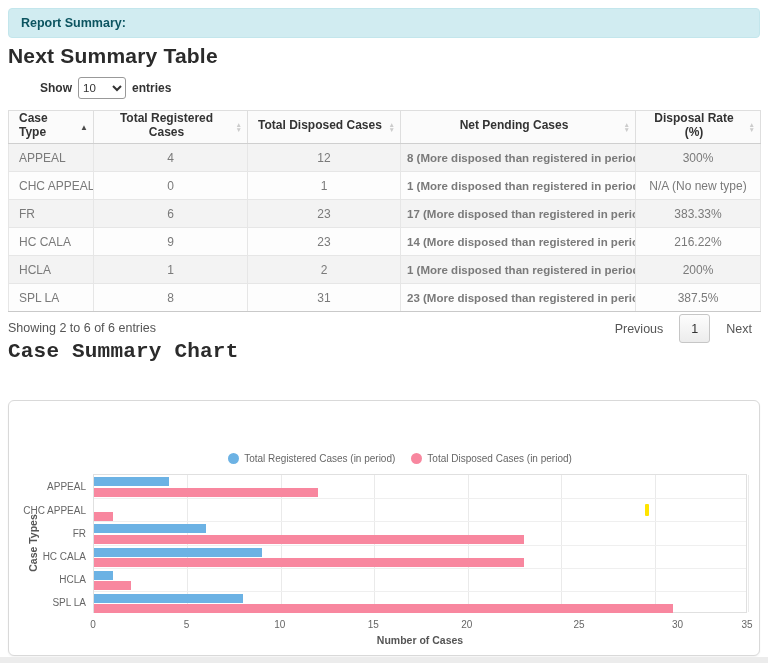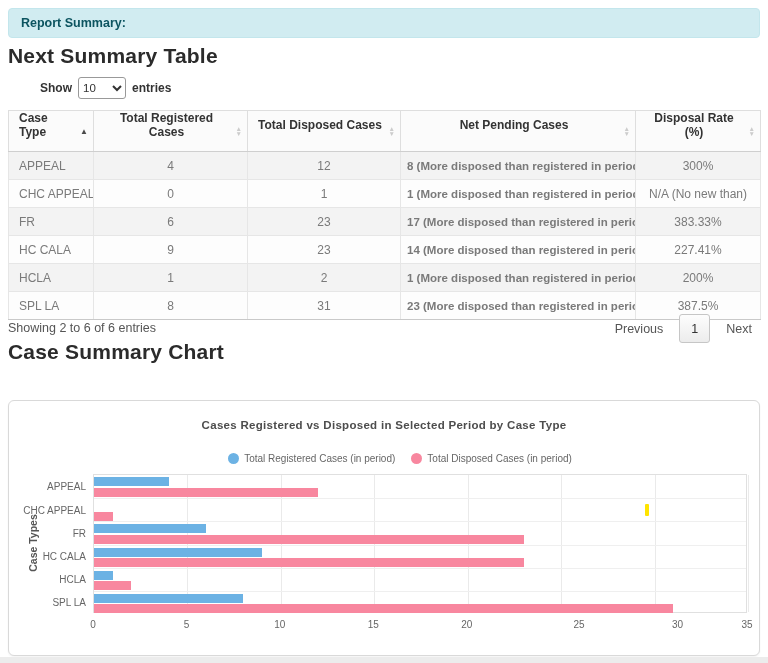--- a/index.html
+++ b/index.html
@@ -19,21 +19,21 @@
     font-size: 12.5px; color: #0c5460;
   }
   .banner b { font-weight: bold; margin-right: 5px; }
 
   
   .section-h {
     position: absolute; left: 8px;
     font-size: 21px; font-weight: bold; color: #2b2b2b; letter-spacing: .2px;
   }
   #table-heading { top: 44px; }
-  #chart-heading { top: 340px; }
+  #chart-heading { top: 340px; font-family: Liberation Mono, monospace; }
 
   
   .controls { position: absolute; left: 8px; top: 77px; width: 752px; height: 26px; margin-left: 32px; }
   .length-ctl { display: flex; align-items: center; gap: 6px; font-size: 12px; font-weight: bold; color: #333; }
   .length-ctl select {
     width: 48px; height: 22px; font-size: 11.5px; color: #333;
     border: 1px solid #999; border-radius: 3px; background: #fff;
     font-family: "Liberation Sans", sans-serif;
   }
   .search-ctl { position: absolute; right: 0; top: 0; display: flex; align-items: center; gap: 6px;
@@ -44,21 +44,21 @@
   }
 
   
   table.case-table {
     position: absolute; left: 8px; top: 110px; width: 752px;
     border-collapse: collapse; table-layout: fixed; font-size: 12px;
   }
   .case-table th {
     height: 28px; background: #fbfbfb; color: #333; font-weight: bold;
     border: 1px solid #dedede; border-bottom: 1px solid #cfcfcf;
-    position: relative; padding: 0 18px 12px 10px; text-align: center;
+    position: relative; padding: 0 18px 4px 10px; text-align: center;
   }
   .case-table th.col-casetype { text-align: left; }
   .sort-icon { position: absolute; right: 5px; top: 50%; transform: translateY(-50%); }
   .sort-active { font-size: 8px; color: #4a4a4a; }
   .sort-both { display: inline-flex; flex-direction: column; font-size: 6.5px; line-height: 5px; color: #cccccc; }
   .case-table td {
     height: 28px; border: 1px solid #e6e6e6; color: #7a7a7a; text-align: center;
     padding: 0 6px; overflow: hidden; white-space: nowrap;
   }
   .case-table td.cell-casetype { text-align: left; padding-left: 10px; }
@@ -187,35 +187,35 @@
         <td>4</td>
         <td>12</td>
         <td class="pending-cell"><span>8</span> <span>(More disposed than registered in period)</span></td>
         <td>300%</td>
       </tr>
       <tr class="row-even">
         <td class="cell-casetype">CHC APPEAL</td>
         <td>0</td>
         <td>1</td>
         <td class="pending-cell"><span>1</span> <span>(More disposed than registered in period)</span></td>
-        <td>N/A (No new than)</td>
+        <td>N/A (No new type)</td>
       </tr>
       <tr class="row-odd">
         <td class="cell-casetype">FR</td>
         <td>6</td>
         <td>23</td>
         <td class="pending-cell"><span>17</span> <span>(More disposed than registered in period)</span></td>
         <td>383.33%</td>
       </tr>
       <tr class="row-even">
         <td class="cell-casetype">HC CALA</td>
         <td>9</td>
         <td>23</td>
         <td class="pending-cell"><span>14</span> <span>(More disposed than registered in period)</span></td>
-        <td>227.41%</td>
+        <td>216.22%</td>
       </tr>
       <tr class="row-odd">
         <td class="cell-casetype">HCLA</td>
         <td>1</td>
         <td>2</td>
         <td class="pending-cell"><span>1</span> <span>(More disposed than registered in period)</span></td>
         <td>200%</td>
       </tr>
       <tr class="row-even">
         <td class="cell-casetype">SPL LA</td>
@@ -230,21 +230,20 @@
 <div class="table-info">Showing 2 to 6 of 6 entries</div>
 <div class="pagination">
   <span class="page-link">Previous</span>
   <span class="page-current">1</span>
   <span class="page-link">Next</span>
 </div>
 
 <div class="section-h" id="chart-heading">Case Summary Chart</div>
 
 <div class="chart-card">
-  <div class="chart-title">Cases Registered vs Disposed in Selected Period by Case Type</div>
   <div class="chart-legend" id="chart-legend">
       <span class="legend-item">
         <span class="legend-swatch" style="background: rgb(108, 178, 228);"></span>
         <span>Total Registered Cases (in period)</span>
       </span>
       <span class="legend-item">
         <span class="legend-swatch" style="background: rgb(248, 135, 159);"></span>
         <span>Total Disposed Cases (in period)</span>
       </span>
     </div>
@@ -280,20 +279,21 @@
         <div class="bar" style="background: rgb(108, 178, 228); top: 2px; left: 0px; width: 18.6857px;"></div>
         <div class="bar" style="background: rgb(248, 135, 159); top: 12.5px; left: 0px; width: 37.3714px;"></div>
       </div>
       <div class="cat-row" style="top: 115.833px; height: 23.1667px;">
         <div class="cat-label" style="top: 5.58333px;">SPL LA</div>
         <div class="bar" style="background: rgb(108, 178, 228); top: 2px; left: 0px; width: 149.486px;"></div>
         <div class="bar" style="background: rgb(248, 135, 159); top: 12.5px; left: 0px; width: 579.257px;"></div>
       </div>
       <div class="plot-marker" style="background: rgb(255, 228, 0); left: 551.229px; top: 28.75px;"></div>
     </div>
+  <div class="x-label">Number of Cases</div>
   <div class="y-label">Case Types</div>
 <div class="x-tick" style="left: 84px;">0</div>
     <div class="x-tick" style="left: 177.429px;">5</div>
     <div class="x-tick" style="left: 270.857px;">10</div>
     <div class="x-tick" style="left: 364.286px;">15</div>
     <div class="x-tick" style="left: 457.714px;">20</div>
     <div class="x-tick" style="left: 570px;">25</div>
     <div class="x-tick" style="left: 644.571px; margin-left: 24px;">30</div>
     <div class="x-tick" style="left: 738px;">35</div>
   </div>

